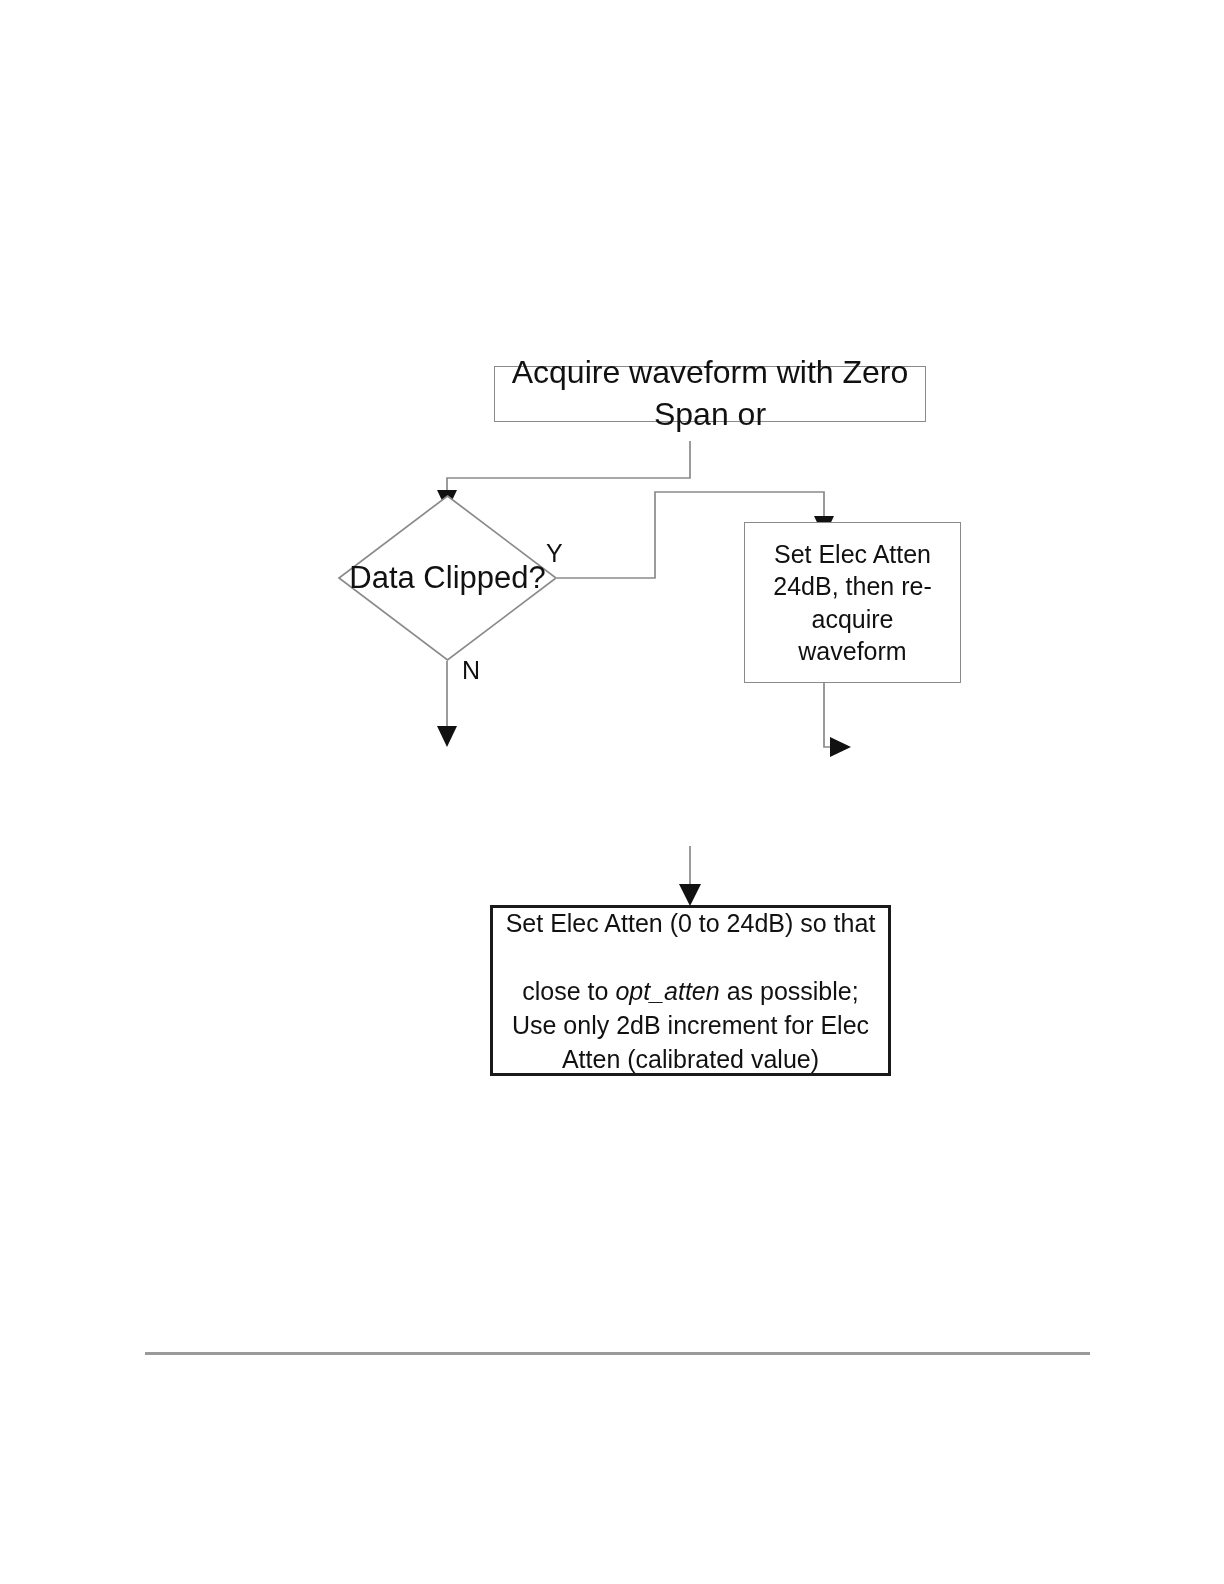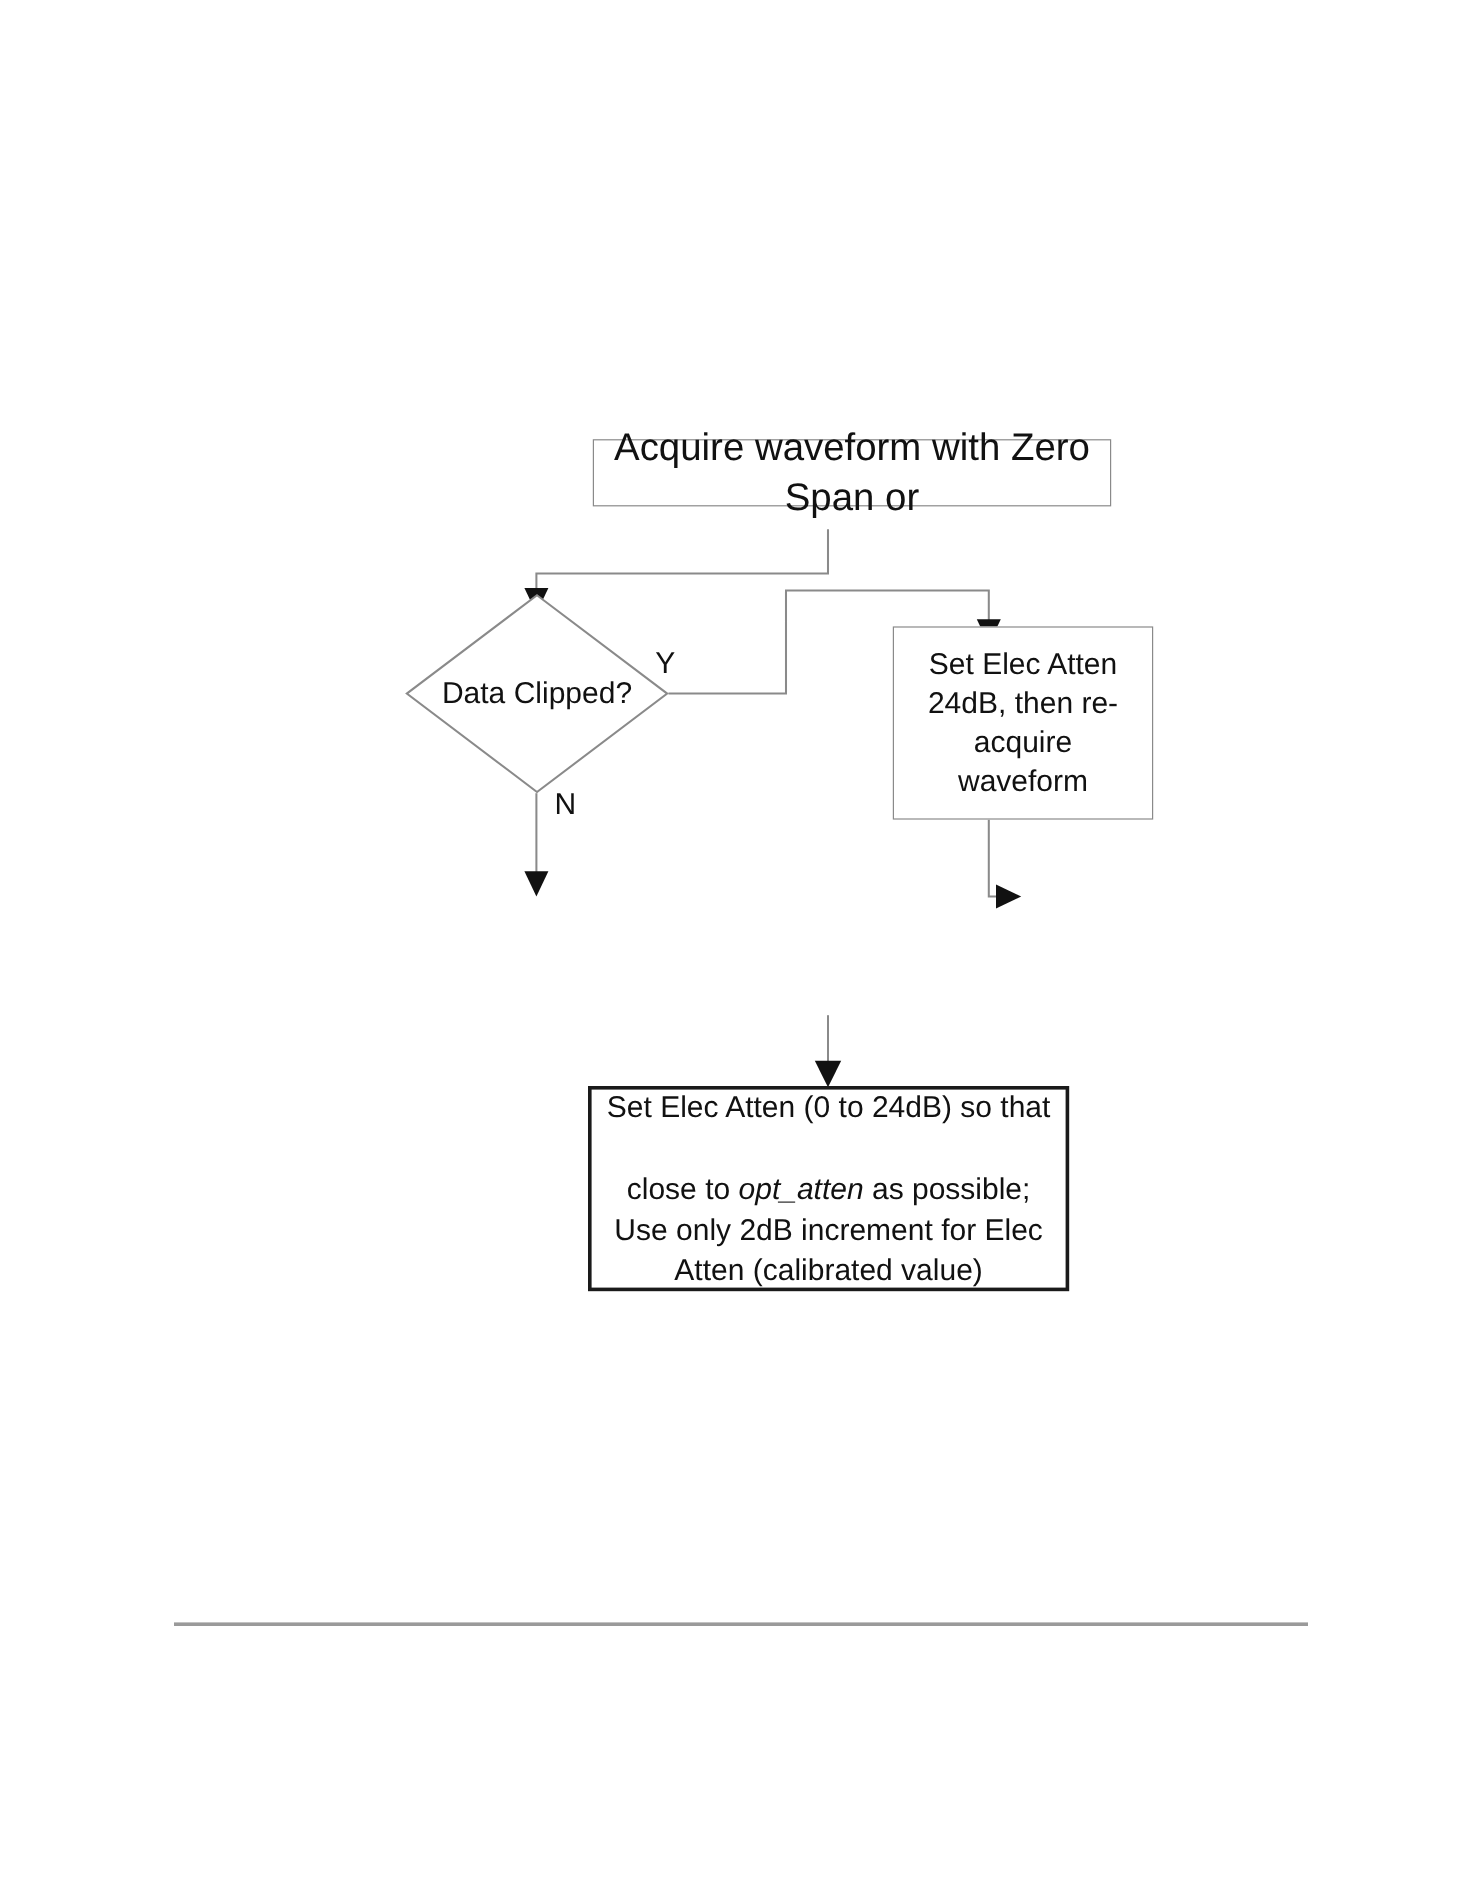--- a/index.html
+++ b/index.html
@@ -72,21 +72,21 @@
     width: 219px; height: 166px;
     overflow: visible;
   }
   #diamond-clipped .dlabel {
     position: absolute;
     left: 0; top: 0;
     width: 219px; height: 166px;
     display: flex;
     align-items: center;
     justify-content: center;
-    font-size: 25px;
+    font-size: 31px;
     color: #111111;
   }
 
   
   #connectors {
     position: absolute;
     left: 0; top: 0;
     width: 1224px; height: 1584px;
     pointer-events: none;
   }

